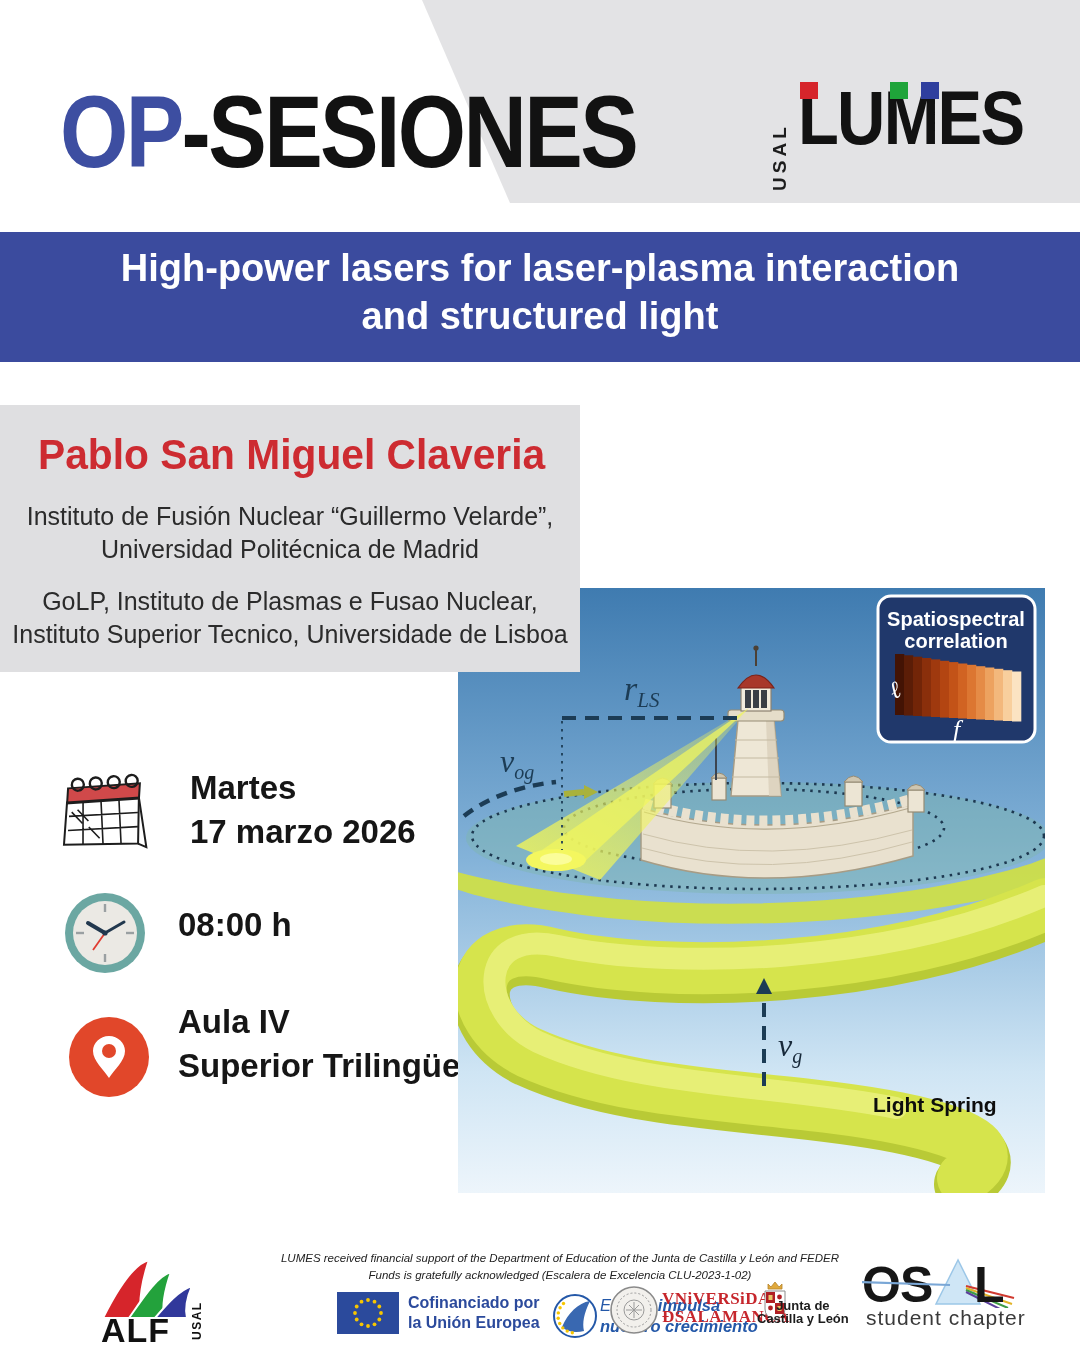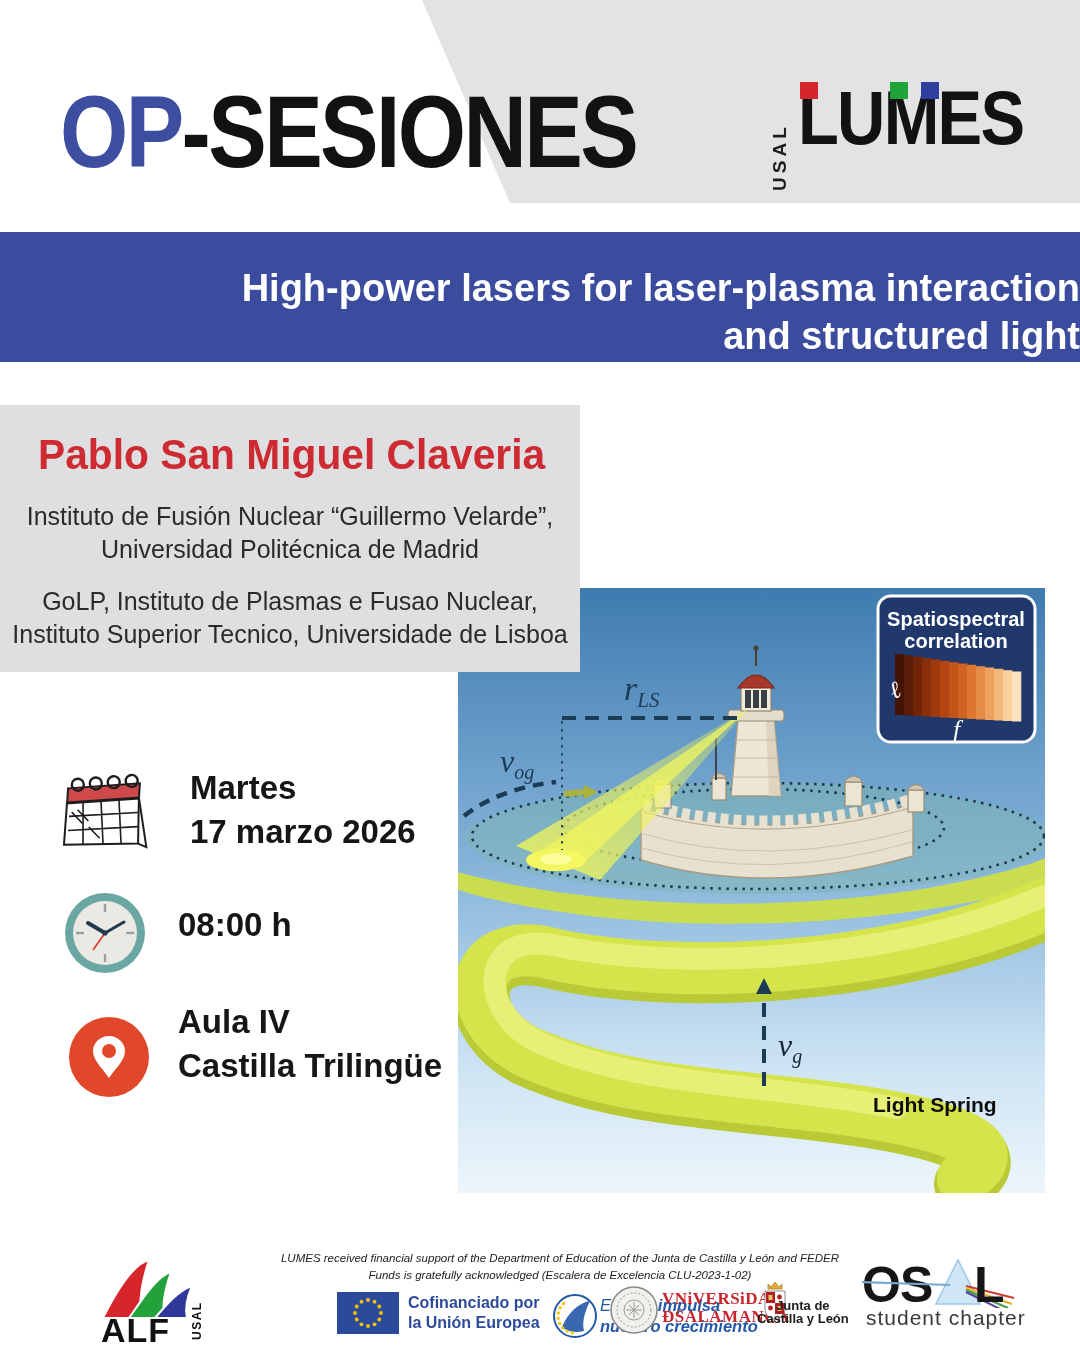--- a/index.html
+++ b/index.html
@@ -19,21 +19,21 @@
     font-size:19px;font-weight:700;letter-spacing:4px;color:#1d1d1d;width:80px;text-align:center;}
   #lumes-word{position:absolute;left:32px;top:-14px;font-size:76px;font-weight:900;letter-spacing:-2px;
     color:#121212;transform:scaleX(.88);transform-origin:left top;}
   .sq{position:absolute;width:18px;height:17px;top:-6px;}
   #sq-red{left:34px;background:#d6252b;}
   #sq-green{left:124px;background:#1fa43a;}
   #sq-blue{left:155px;background:#2f3f9e;}
 
   
   #banner{left:0;top:232px;width:1080px;height:130px;background:#3b4b9e;color:#ffffff;
-    text-align:right;font-weight:700;font-size:38px;line-height:48px;padding-top:32px;box-sizing:border-box;}
+    text-align:center;font-weight:700;font-size:38px;line-height:48px;padding-top:12px;box-sizing:border-box;}
 
   
   #speaker-box{left:0;top:405px;width:580px;height:267px;background:#dfdfe1;z-index:3;}
   #speaker-name{position:absolute;left:38px;top:26px;color:#cd2b31;font-size:42px;font-weight:800;
     transform:scaleX(.97);transform-origin:left top;white-space:nowrap;}
   .affil{position:absolute;left:0;width:580px;text-align:center;color:#2b2b2b;font-size:25px;line-height:33px;}
   #affil1{top:95px;}
   #affil2{top:180px;}
 
   
@@ -239,21 +239,21 @@
 </svg>
 <div class="abs detail-text" id="time-text">08:00 h</div>
 
 <svg class="abs icon-wrap" style="left:64px;top:1012px;" viewBox="0 0 90 90">
   <circle cx="45" cy="45" r="40" fill="#e1472a"></circle>
   <path d="M 45,24 C 54,24 61,31 61,39 C 61,49 50,58 45,66 C 40,58 29,49 29,39 C 29,31 36,24 45,24 Z" fill="#ffffff"></path>
   <circle cx="45" cy="39" r="7" fill="#e1472a"></circle>
 </svg>
 <div class="abs detail-text" id="place-text">
   <div>Aula IV</div>
-  <div>Castilla Trilingüe</div>
+  <div>Superior Trilingüe</div>
 </div>
 
 <div class="abs" id="ack">
   <div>LUMES received financial support of the Department of Education of the Junta de Castilla y León and FEDER</div>
   <div>Funds is gratefully acknowledged (Escalera de Excelencia CLU-2023-1-02)</div>
 </div>
 
 <svg class="abs" style="left:95px;top:1256px;" width="190" height="88" viewBox="0 0 190 88">
   <path d="M 8,62 C 22,34 38,8 54,4 C 46,28 44,48 46,62 Z" fill="#d6252b" stroke="#ffffff" stroke-width="2"></path>
   <path d="M 34,62 C 48,42 62,20 76,16 C 69,36 67,50 69,62 Z" fill="#23a23c" stroke="#ffffff" stroke-width="2"></path>

